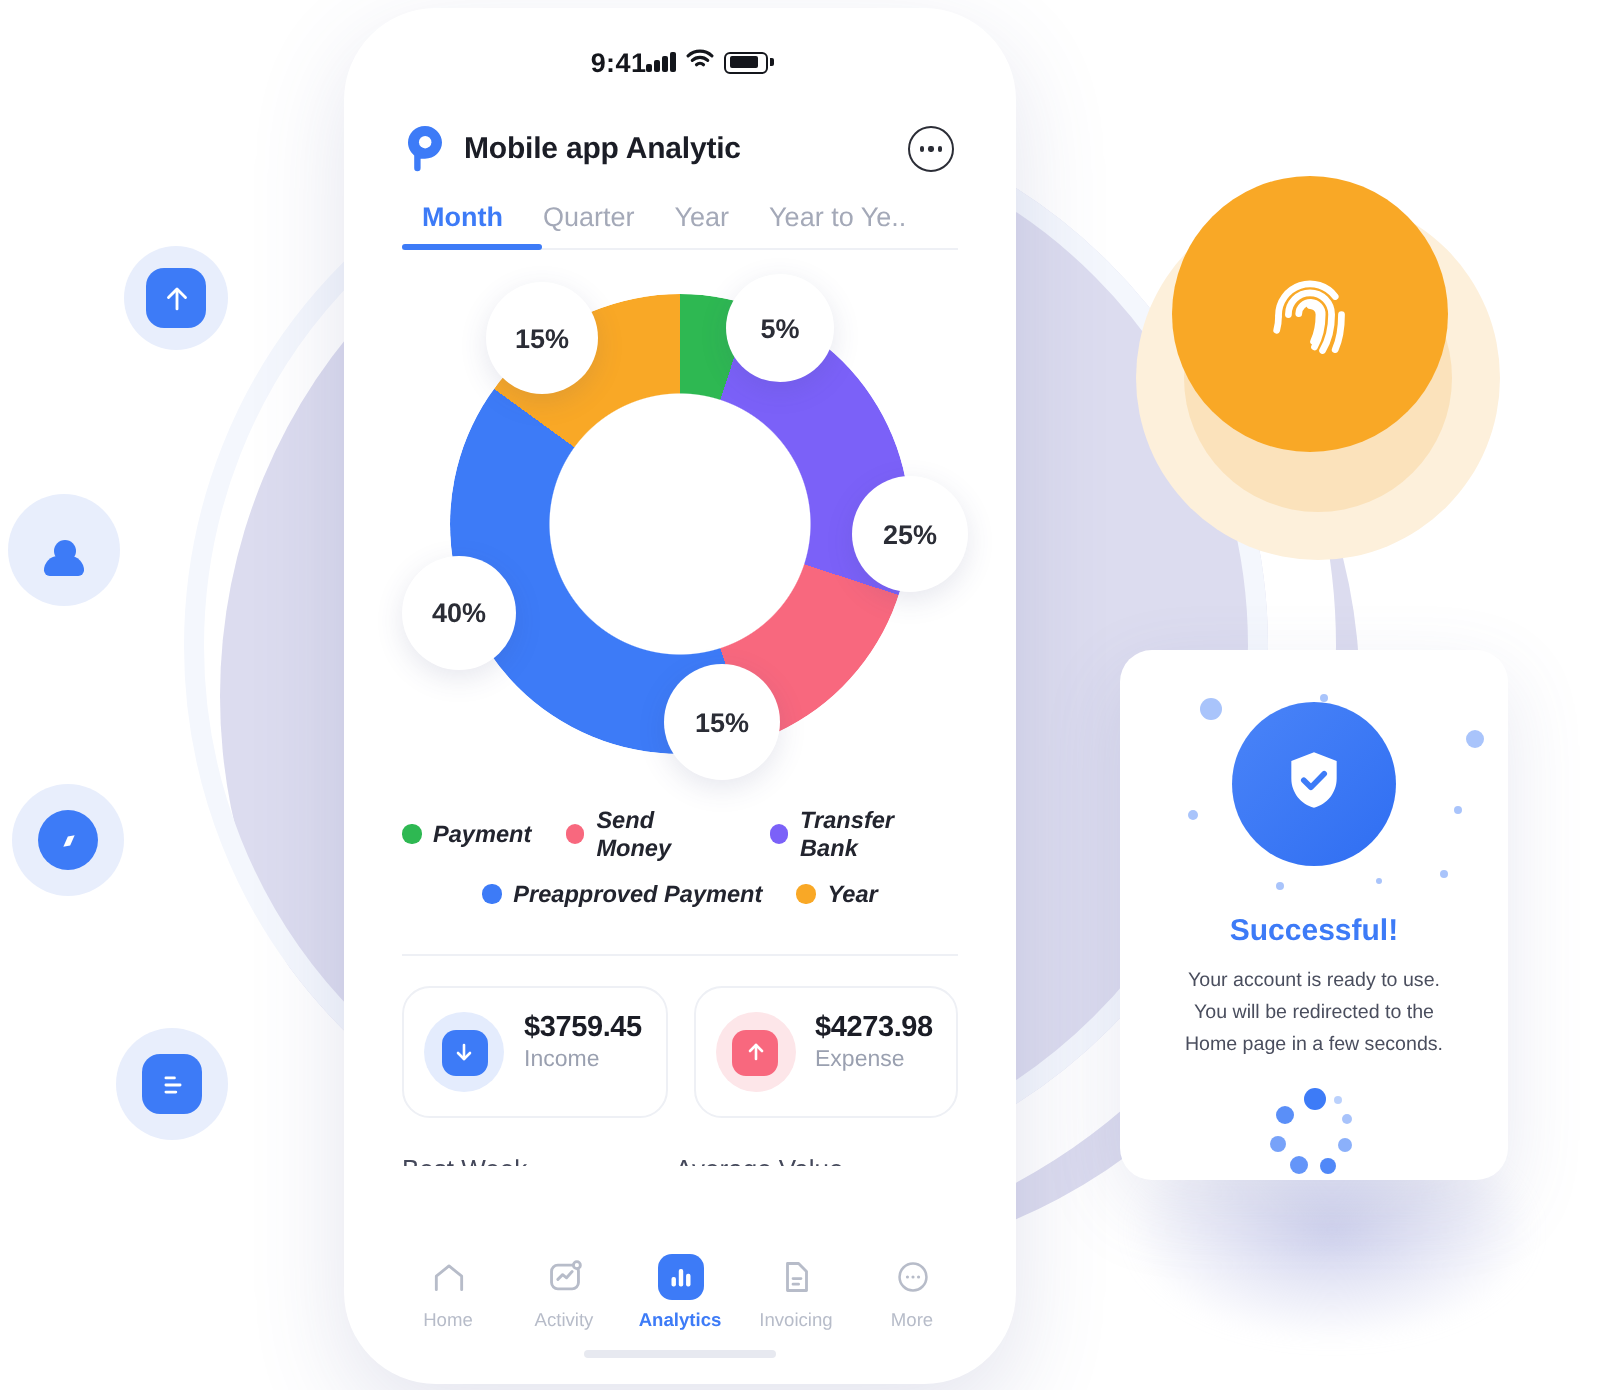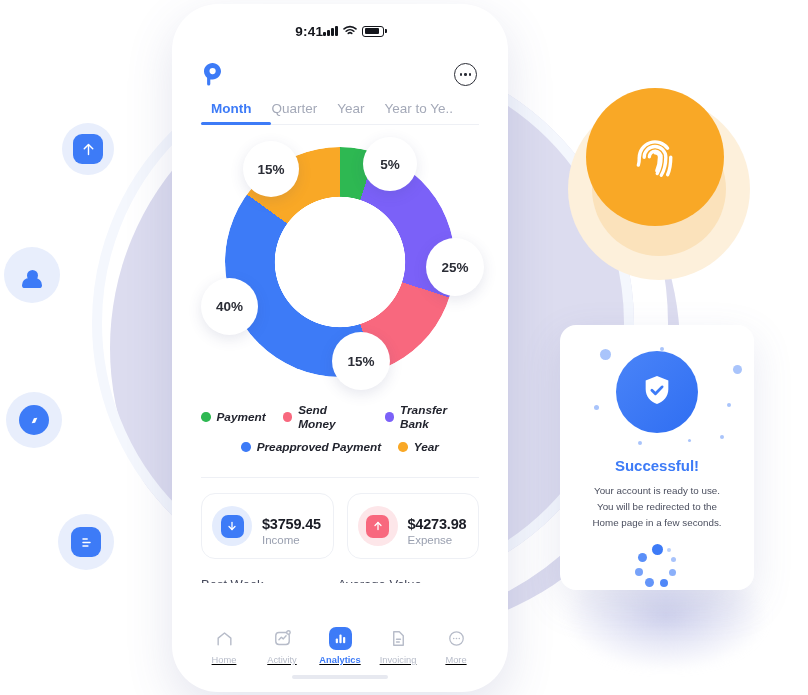--- a/index.html
+++ b/index.html
@@ -171,21 +171,21 @@
   .legend-row{ display:flex; align-items:center; justify-content:center; gap:17px; margin-bottom:9px; }
   .leg{ display:flex; align-items:center; gap:6px; font-size:11.8px; font-weight:bold; color:#22242e; }
   .leg .dot{ width:9.5px;height:9.5px;border-radius:50%; flex:none; }
 
   .divider{ height:1px; background:#eef0f5; margin:14px 20px 0 20px; flex:none; }
 
   
   .stats{ display:flex; gap:13px; padding:15px 20px 0 20px; flex:none; }
   .stat{
     flex:1; border:1px solid #eef0f5; border-radius:14px;
-    padding:12px 10px; display:flex; align-items:flex-end; gap:10px;
+    padding:12px 10px; display:flex; align-items:flex-start; gap:10px;
   }
   .stat-halo{
     width:40px;height:40px;border-radius:50%;
     display:flex;align-items:center;justify-content:center; flex:none;
   }
   .stat-ic{ width:23px;height:23px;border-radius:7px;display:flex;align-items:center;justify-content:center; }
   .stat-ic svg{ width:12px;height:12px; }
   .stat-val{ font-size:14.5px;font-weight:bold;color:#1b1d26; letter-spacing:-.2px; }
   .stat-lbl{ font-size:11.5px;color:#9aa0b0; margin-top:2px; }
 
@@ -193,21 +193,21 @@
   .clipped{
     display:flex; padding:18px 20px 0 20px; gap:40px; flex:none;
     font-size:13px; color:#44485a; height:24px; overflow:hidden;
   }
   .clipped .c2{ margin-left:34px; }
 
   
   .botnav{
     margin-top:auto; flex:none; background:#fff;
     padding:8px 14px 6px 14px;
-    display:flex; align-items:flex-start;text-decoration:underline;
+    display:flex; align-items:flex-start;
   }
   .nav-item{ flex:1; display:flex; flex-direction:column; align-items:center; gap:5px; }
   .nav-ic{ width:23px;height:23px; display:flex;align-items:center;justify-content:center; }
   .nav-ic svg{ width:19px;height:19px; }
   .nav-ic.active{ background:#3d7bf7; border-radius:7px; }
   .nav-lbl{ font-size:9.3px; color:#b7bcc9; }
   .nav-item.active .nav-lbl{ color:#3d7bf7; font-weight:bold; }
   .home-bar{ width:96px;height:4px;border-radius:3px;background:#e7e9f0;margin:4px auto 4px auto; }
 
   
@@ -323,20 +323,21 @@
       </div>
 
       <div class="app-head">
         <div class="app-title-wrap">
           <span class="logo">
             <svg viewBox="0 0 19 23" fill="none">
               <path d="M9.5 0C4.8 0 1 3.7 1 8.3c0 2.6 1.2 4.9 3.1 6.4V21a1.6 1.6 0 0 0 3.2 0v-4.6h2.2c4.7 0 8.5-3.7 8.5-8.1S14.2 0 9.5 0z" fill="#3d7bf7"></path>
               <circle cx="9.6" cy="8.1" r="3.1" fill="#ffffff"></circle>
             </svg>
           </span>
+          <span class="app-title">Mobile app Analytic</span>
         </div>
         <div class="more-btn">
             <i></i>
             <i></i>
             <i></i>
           </div>
       </div>
 
       <div class="tabs">
         <div class="tab active">Month</div>

